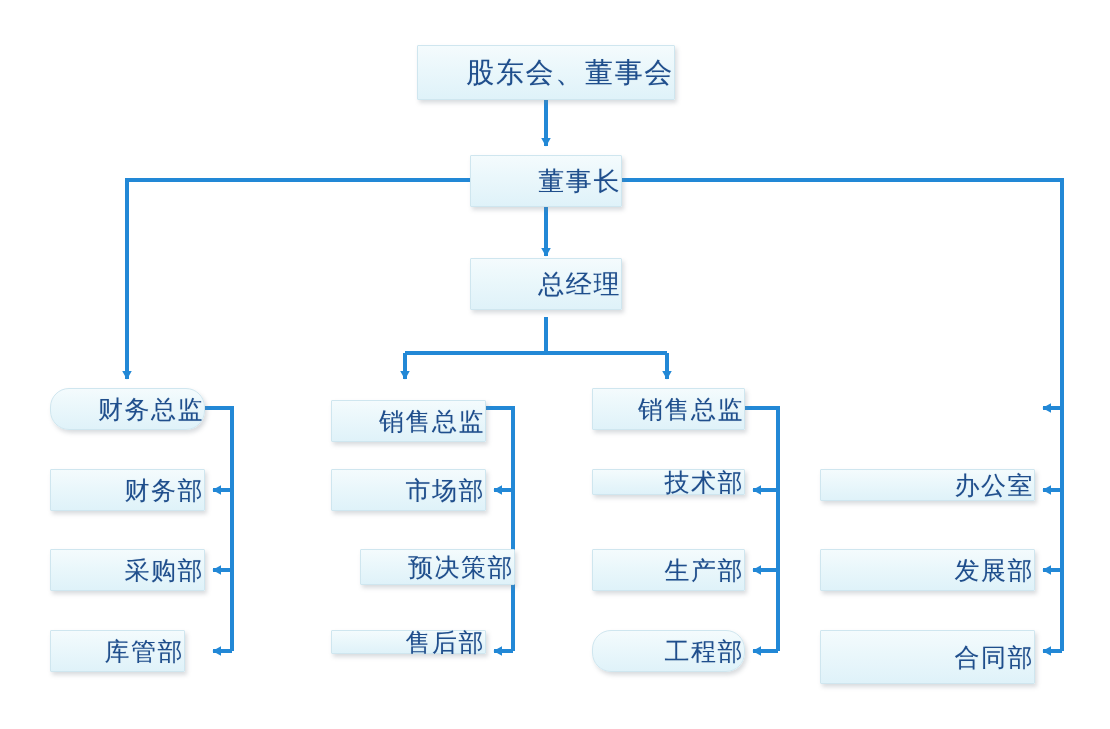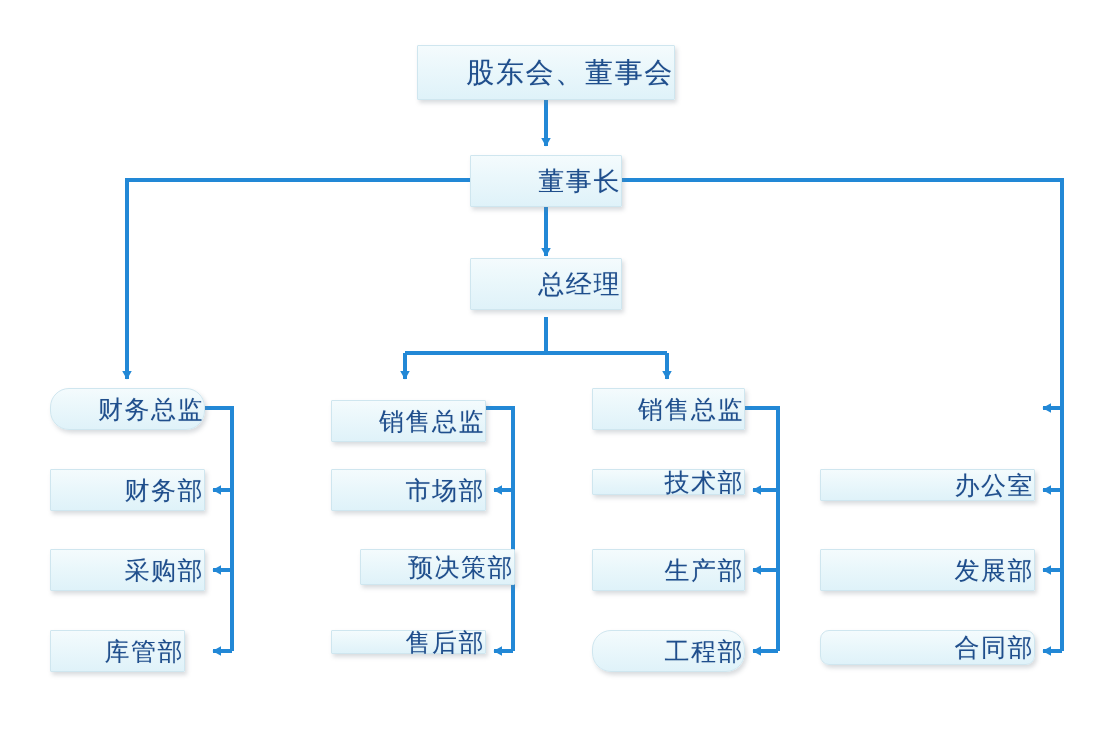--- a/index.html
+++ b/index.html
@@ -153,17 +153,17 @@
   <div class="node dept" style="left:592px; top:630px; width:153px; height:42px;border-radius:19px;">
     <span class="node-label">工程部</span>
   </div>
 
   <div class="node dept" style="left:820px; top:469px; width:215px; height:32px;">
     <span class="node-label">办公室</span>
   </div>
   <div class="node dept" style="left:820px; top:549px; width:215px; height:42px;">
     <span class="node-label">发展部</span>
   </div>
-  <div class="node dept" style="left:820px; top:630px; width:215px; height:35px;border-radius:9px;">
+  <div class="node dept" style="left:820px; top:630px; width:215px; height:54px;">
     <span class="node-label">合同部</span>
   </div>
 
 </div>
 
 </body></html>

